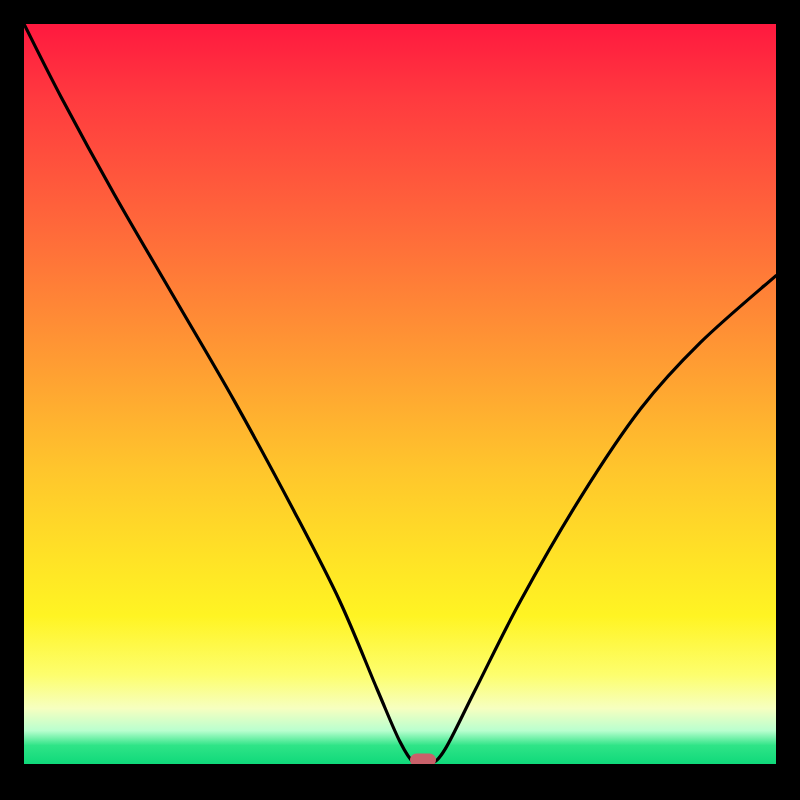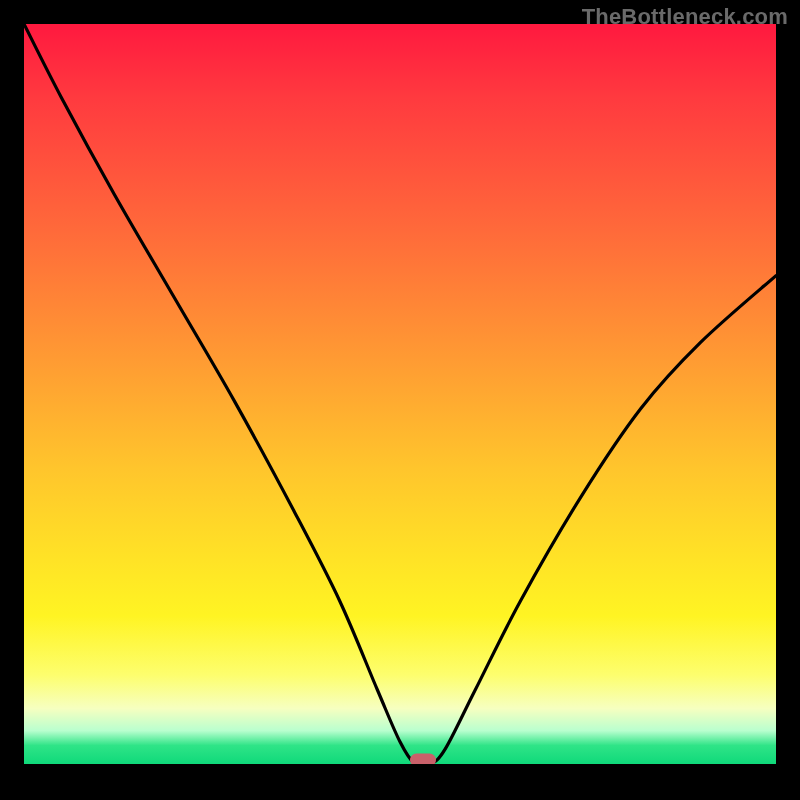--- a/index.html
+++ b/index.html
@@ -68,21 +68,20 @@
     background: #c9616a;
     transform: translate(-50%, -50%);
     z-index: 3;
   }
 </style>
 </head>
 <body>
 
 <div class="frame">
 
-  <div class="watermark">TheBottleneck.com</div>
 
   <div class="plot-area">
     <div class="gradient"></div>
 
     <svg class="curve" viewBox="0 0 752 740" preserveAspectRatio="none">
       <path id="curve-path" fill="none" stroke="#000" stroke-width="3.2" stroke-linecap="round" stroke-linejoin="round" d="M 0 0 C 6.266666666666667 12.333333333333334, 22.560000000000002 45.63333333333334, 37.6 74 C 52.64 102.36666666666666, 71.44 136.89999999999992, 90.24 170.19999999999993 C 109.03999999999999 203.49999999999994, 130.34666666666666 239.26666666666665, 150.4 273.8 C 170.45333333333335 308.33333333333337, 190.50666666666672 341.6333333333334, 210.56000000000003 377.40000000000003 C 230.61333333333334 413.1666666666667, 253.17333333333332 455.09999999999997, 270.71999999999997 488.4 C 288.26666666666665 521.6999999999999, 302.0533333333333 547.6, 315.84 577.2 C 329.62666666666667 606.8000000000001, 343.4133333333333 642.5666666666667, 353.44 666 C 363.4666666666667 689.4333333333333, 369.73333333333335 705.4666666666666, 376 717.8 C 382.26666666666665 730.1333333333333, 386.0266666666667 736.3, 391.04 740 C 396.05333333333334 743.7, 401.0666666666667 742.4666666666667, 406.08000000000004 740 C 411.09333333333336 737.5333333333333, 413.6000000000001 737.5333333333334, 421.12000000000006 725.2 C 428.64000000000004 712.8666666666667, 438.66666666666663 690.6666666666666, 451.2 666 C 463.73333333333335 641.3333333333334, 478.77333333333337 609.2666666666667, 496.32000000000005 577.2 C 513.8666666666667 545.1333333333334, 536.4266666666667 505.6666666666667, 556.48 473.6 C 576.5333333333333 441.53333333333336, 596.5866666666666 410.7, 616.64 384.8 C 636.6933333333334 358.90000000000003, 654.24 340.40000000000003, 676.8000000000001 318.20000000000005 C 699.3600000000001 296.00000000000006, 739.4666666666667 262.7, 752 251.59999999999997"></path>
     </svg>
 
     <div id="min-marker" class="min-marker" style="left: 398.56px; top: 736px;"></div>
   </div>

